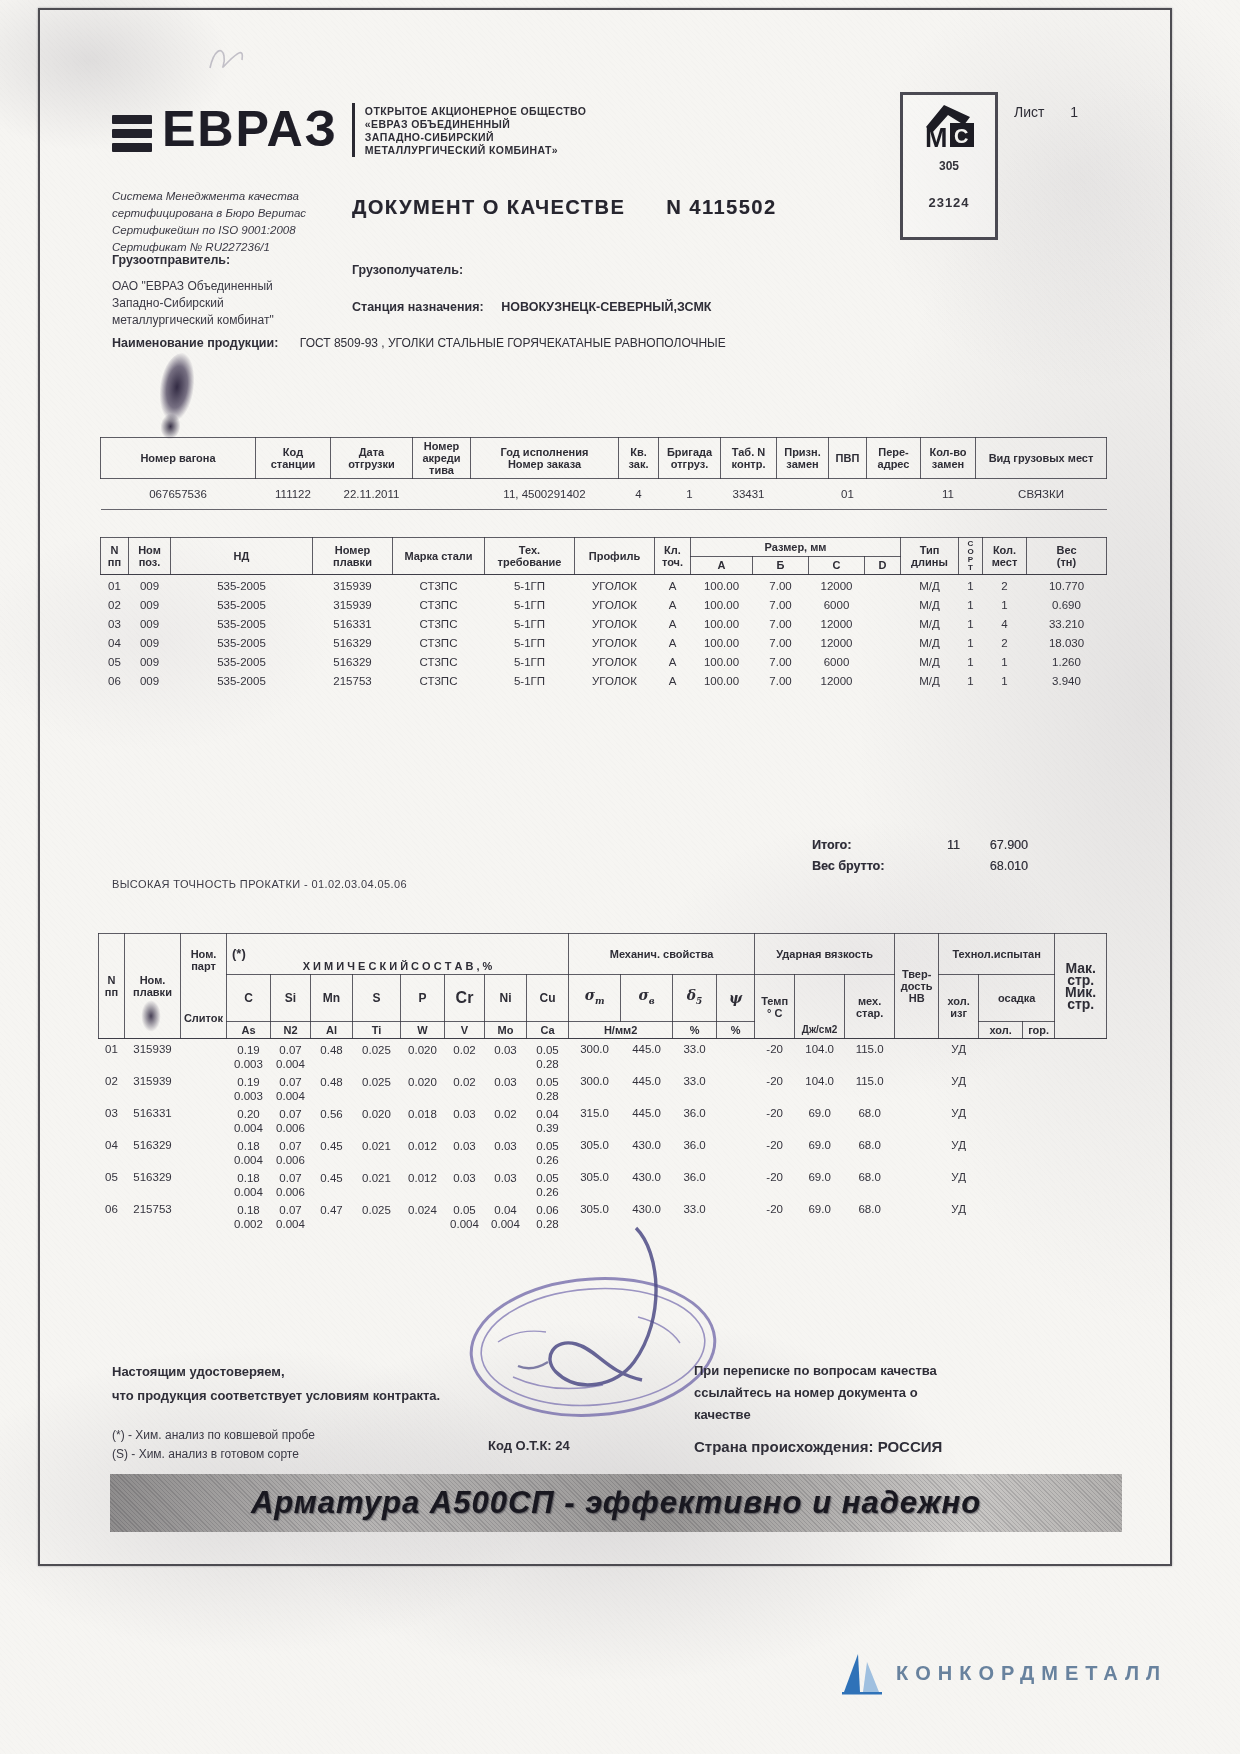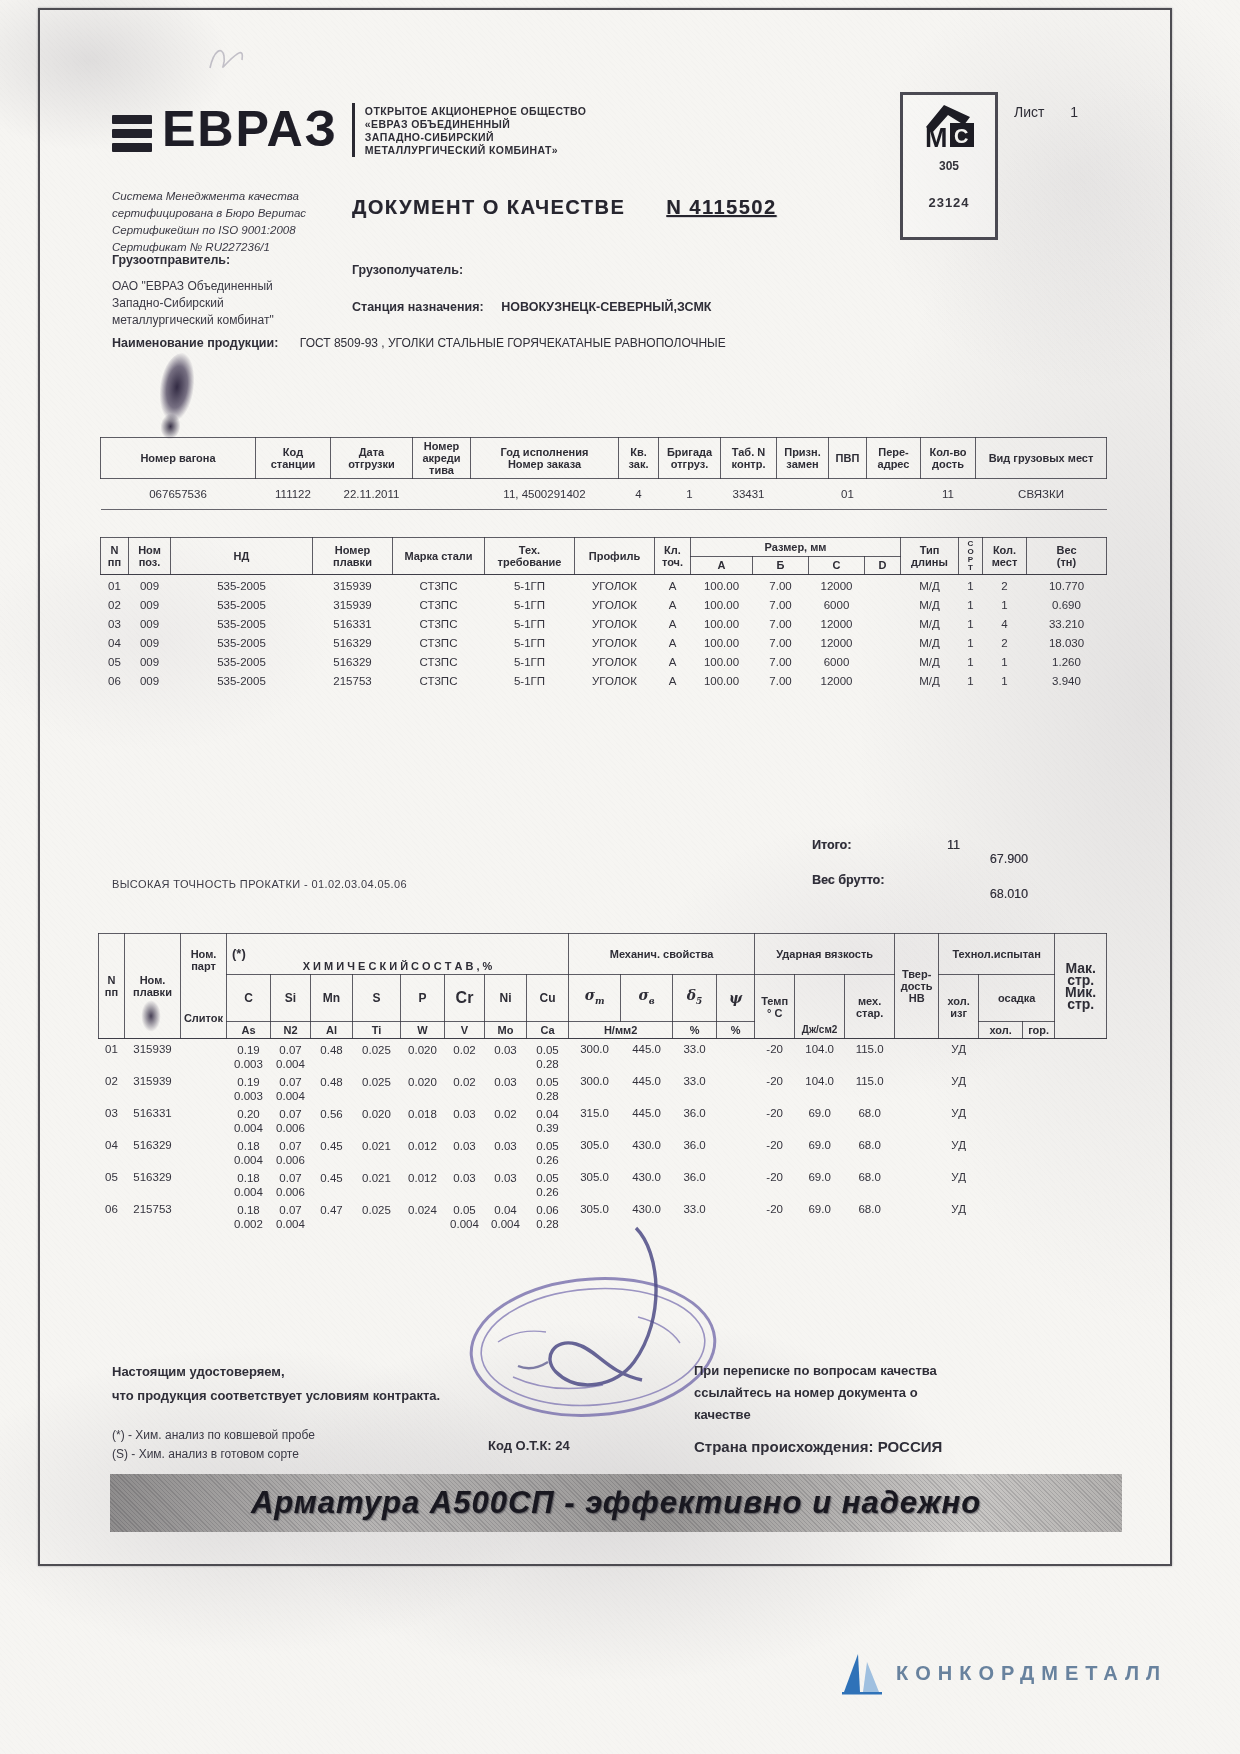--- a/index.html
+++ b/index.html
@@ -37,21 +37,21 @@
   .bars{ margin-top:14px; margin-right:10px; }
   .bars div{ width:40px; height:9px; background:#22212a; margin:5px 0; border-radius:1px; }
   .evraz-word{ font-size:50px; font-weight:900; letter-spacing:2px; color:#1e1d26; line-height:56px; }
   .company-block{
     margin-left:14px; padding-left:10px; border-left:3px solid #2a2932;
     font-size:10.5px; font-weight:bold; letter-spacing:.4px; line-height:13px; padding-top:2px; color:#2e2d36;
   }
   .cert-block{ position:absolute; left:112px; top:188px; font-size:11.5px; line-height:17px; color:#3a3944;font-style:italic; }
 
   .doc-title{ position:absolute; left:352px; top:196px; font-size:20px; font-weight:bold; letter-spacing:1.5px; color:#26252e; }
-  .doc-title .num{ margin-left:34px;text-decoration:underline; }
+  .doc-title .num{ margin-left:34px; }
 
   .ms-stamp{
     position:absolute; left:900px; top:92px; width:92px; height:142px;
     border:3px solid rgba(45,44,54,.85); text-align:center; background:rgba(255,255,255,.25);
   }
   .ms-stamp .n1{ font-size:12px; font-weight:bold; margin-top:2px; }
   .ms-stamp .n2{ font-size:13px; font-weight:bold; margin-top:22px; letter-spacing:1px; }
   .sheet-label{ position:absolute; left:1014px; top:104px; font-size:14px; color:#2e2d36; }
   .sheet-label .sn{ margin-left:22px; }
 
@@ -73,21 +73,21 @@
   .t3{ position:absolute; left:98px; top:933px; width:1008px; }
   .t3 tbody td{ border:none; padding:4px 0 0; font-size:11.5px; }
   .t3 .sub{ display:block; font-size:11.5px; margin-top:1px; min-height:13px; }
   .sym{ font-size:14px; font-style:italic; font-family:"DejaVu Serif",serif; }
   .sym sub{ font-size:9px; }
 
   .totals{ position:absolute; left:812px; top:838px; font-size:12.5px; color:#2f2e38; }
   .totals .row{ display:flex; margin-bottom:7px; }
   .totals .lab{ width:100px; font-weight:bold; }
   .totals .a{ width:48px; text-align:right; }
-  .totals .b{ width:68px; text-align:right;margin-top:14px; }
+  .totals .b{ width:68px; text-align:right; }
   .precision{ position:absolute; left:112px; top:878px; font-size:11px; letter-spacing:.4px; color:#3c3b46; }
 
   
   .banner{
     position:absolute; left:110px; top:1474px; width:1012px; height:58px;
     background:linear-gradient(90deg,#8f8d8d,#b7b5b4 25%,#989695 55%,#cac8c6 85%,#b3b1af);
     display:flex; align-items:center; justify-content:center; overflow:hidden;
   }
   .banner:after{ content:""; position:absolute; inset:0;
     background:repeating-linear-gradient(45deg, rgba(20,20,28,.14) 0 1px, transparent 1px 3px); }
@@ -213,21 +213,21 @@
         <th>Бригада
 отгруз.</th>
         <th>Таб. N
 контр.</th>
         <th>Призн.
 замен</th>
         <th>ПВП</th>
         <th>Пере-
 адрес</th>
         <th>Кол-во
-дость</th>
+замен</th>
         <th>Вид  грузовых мест</th>
       </tr>
     </thead>
     <tbody>
         <tr id="shipment-row">
           <td>067657536</td>
           <td>111122</td>
           <td>22.11.2011</td>
           <td></td>
           <td>11, 4500291402</td>

